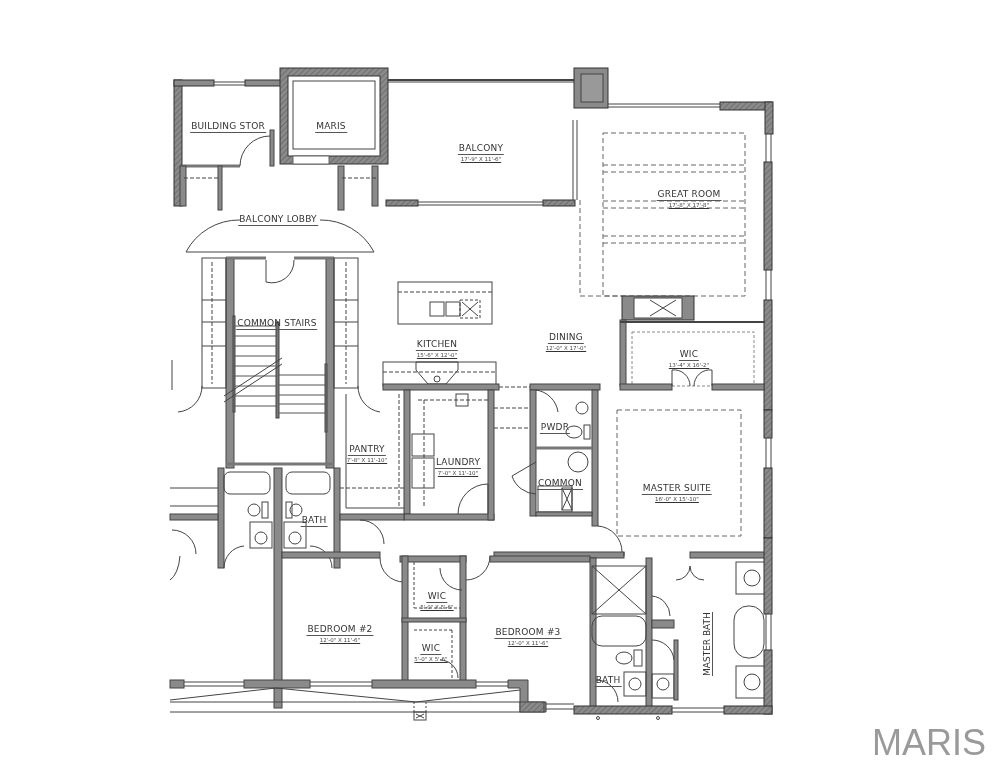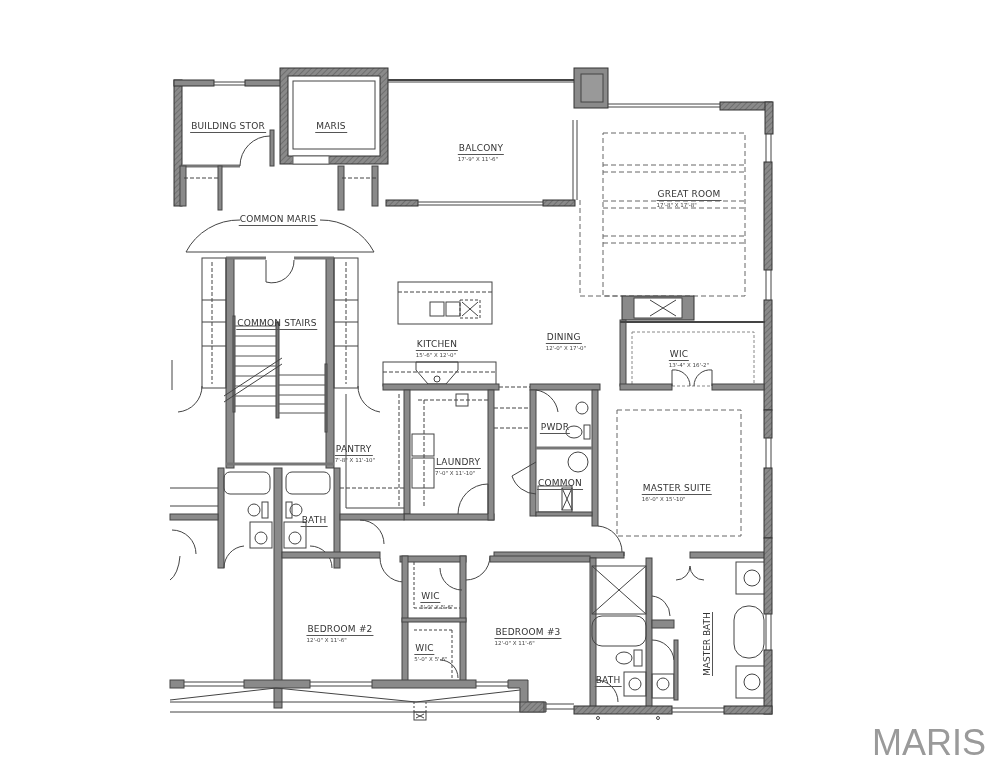--- a/index.html
+++ b/index.html
@@ -1,18 +1,18 @@
 <!DOCTYPE html>
 <html><head>
 <meta charset="utf-8">
 <style>
   html,body{margin:0;padding:0;background:#ffffff;}
   body{width:994px;height:768px;position:relative;overflow:hidden;font-family:"Liberation Sans",sans-serif;}
   #plan{position:absolute;left:0;top:0;width:994px;height:768px;}
-  .lbl{position:absolute;text-align:left;color:#333;font-family:"DejaVu Sans",sans-serif;white-space:nowrap;transform:translateX(-50%);}
+  .lbl{position:absolute;text-align:center;color:#333;font-family:"DejaVu Sans",sans-serif;white-space:nowrap;transform:translateX(-50%);text-decoration:underline;}
   .lbl .name{font-size:9px;letter-spacing:0.2px;border-bottom:1px solid #555;padding:0 1px;display:inline-block;line-height:11px;}
   .lbl .dim{font-size:5.5px;display:block;line-height:8px;color:#444;}
   .vlbl{position:absolute;font-family:"DejaVu Sans",sans-serif;font-size:9px;color:#333;transform:rotate(-90deg);transform-origin:left top;white-space:nowrap;border-bottom:1px solid #555;}
   .watermark{position:absolute;right:8px;bottom:4px;font-family:"Liberation Sans",sans-serif;font-size:36px;color:#9a9a9a;letter-spacing:0px;}
 </style>
 </head>
 <body>
 
 <svg id="plan" viewBox="0 0 994 768" xmlns="http://www.w3.org/2000/svg">
   <defs>
@@ -320,38 +320,38 @@
 </div>
 <div class="lbl" style="left:481px;top:136px;">
   <span class="name">BALCONY</span>
   <span class="dim">17'-9" X 11'-6"</span>
 </div>
 <div class="lbl" style="left:676px;top:182px;margin-left:13px;">
   <span class="name">GREAT ROOM</span>
   <span class="dim">17'-8" X 17'-8"</span>
 </div>
 <div class="lbl" style="left:278px;top:207px;">
-  <span class="name">COMMON MARIS</span>
+  <span class="name">BALCONY LOBBY</span>
 </div>
 <div class="lbl" style="left:277px;top:311px;">
   <span class="name">COMMON STAIRS</span>
 </div>
 <div class="lbl" style="left:437px;top:332px;">
   <span class="name">KITCHEN</span>
   <span class="dim">15'-6" X 12'-0"</span>
 </div>
 <div class="lbl" style="left:566px;top:325px;">
   <span class="name">DINING</span>
   <span class="dim">12'-0" X 17'-0"</span>
 </div>
 <div class="lbl" style="left:689px;top:342px;">
   <span class="name">WIC</span>
   <span class="dim">13'-4" X 16'-2"</span>
 </div>
-<div class="lbl" style="left:355px;top:437px;">
+<div class="lbl" style="left:367px;top:437px;">
   <span class="name">PANTRY</span>
   <span class="dim">7'-8" X 11'-10"</span>
 </div>
 <div class="lbl" style="left:458px;top:450px;">
   <span class="name">LAUNDRY</span>
   <span class="dim">7'-0" X 11'-10"</span>
 </div>
 <div class="lbl" style="left:555px;top:415px;">
   <span class="name">PWDR</span>
 </div>

